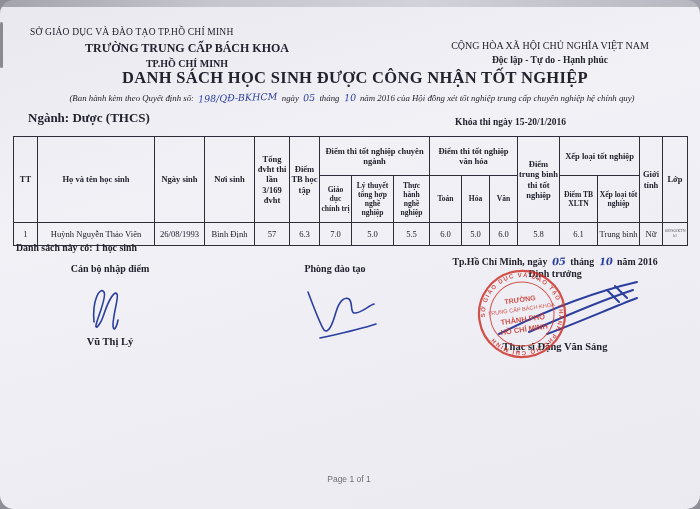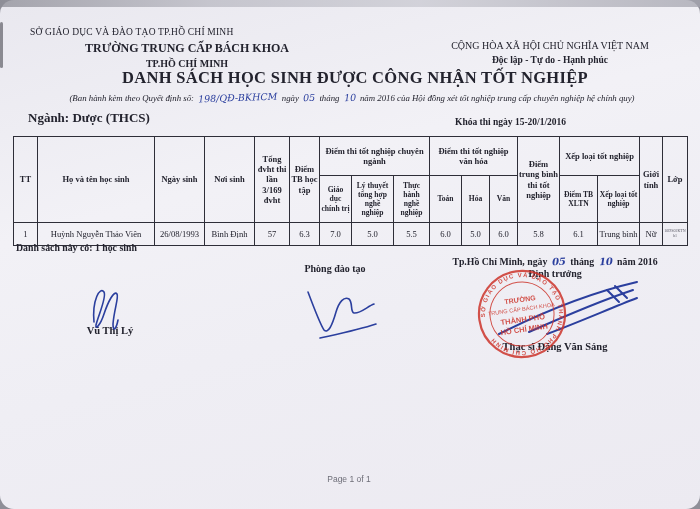--- a/index.html
+++ b/index.html
@@ -181,20 +181,21 @@
       <td class="data">Trung bình</td>
       <td class="data">Nữ</td>
       <td class="data class-cell">10DS02KTN b1</td>
     </tr>
   </tbody>
     </table>
 
   <div class="summary ink">Danh sách này có: 1 học sinh</div>
 
   <div class="sig-block sb-left ink">
+    <div class="sig-title">Cán bộ nhập điểm</div>
     <div class="sig-name">Vũ Thị Lý</div>
   </div>
   <div class="sig-block sb-mid ink">
     <div class="sig-title">Phòng đào tạo</div>
   </div>
   <div class="sig-block sb-right ink">
     <div class="date-line">
       <span>Tp.Hồ Chí Minh, ngày</span>
       <span class="hw">05</span>
       <span>tháng</span>

